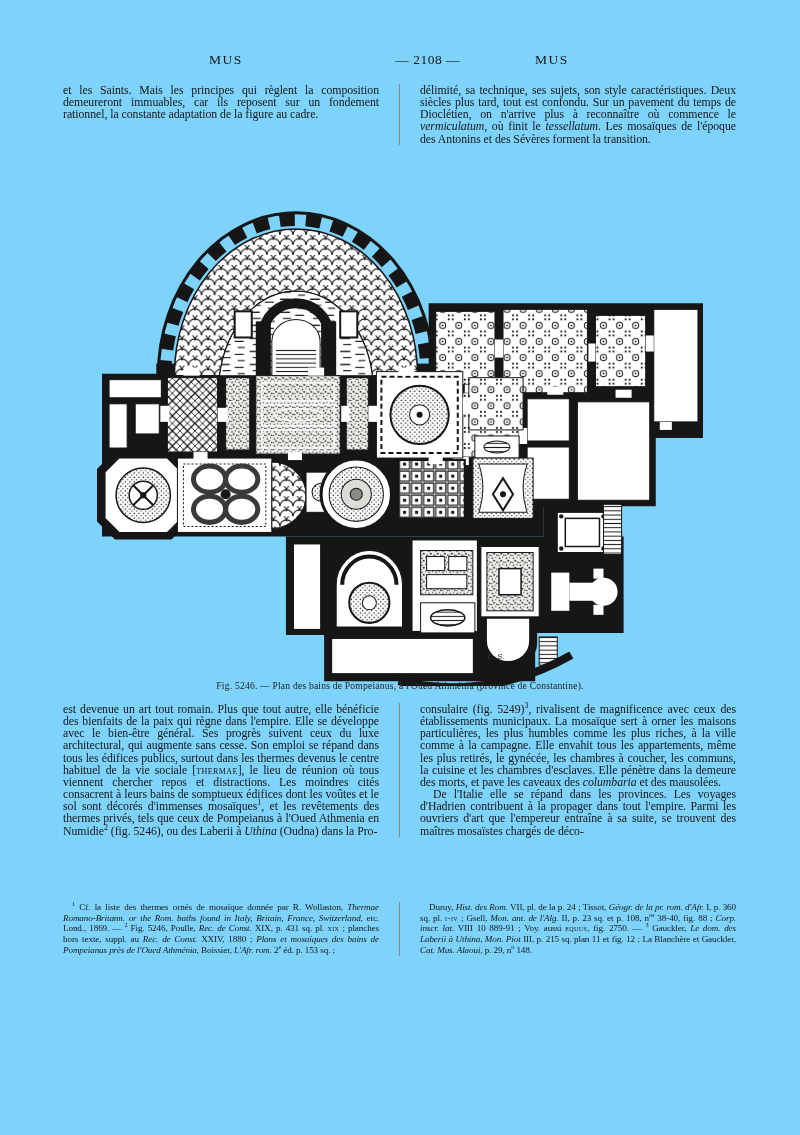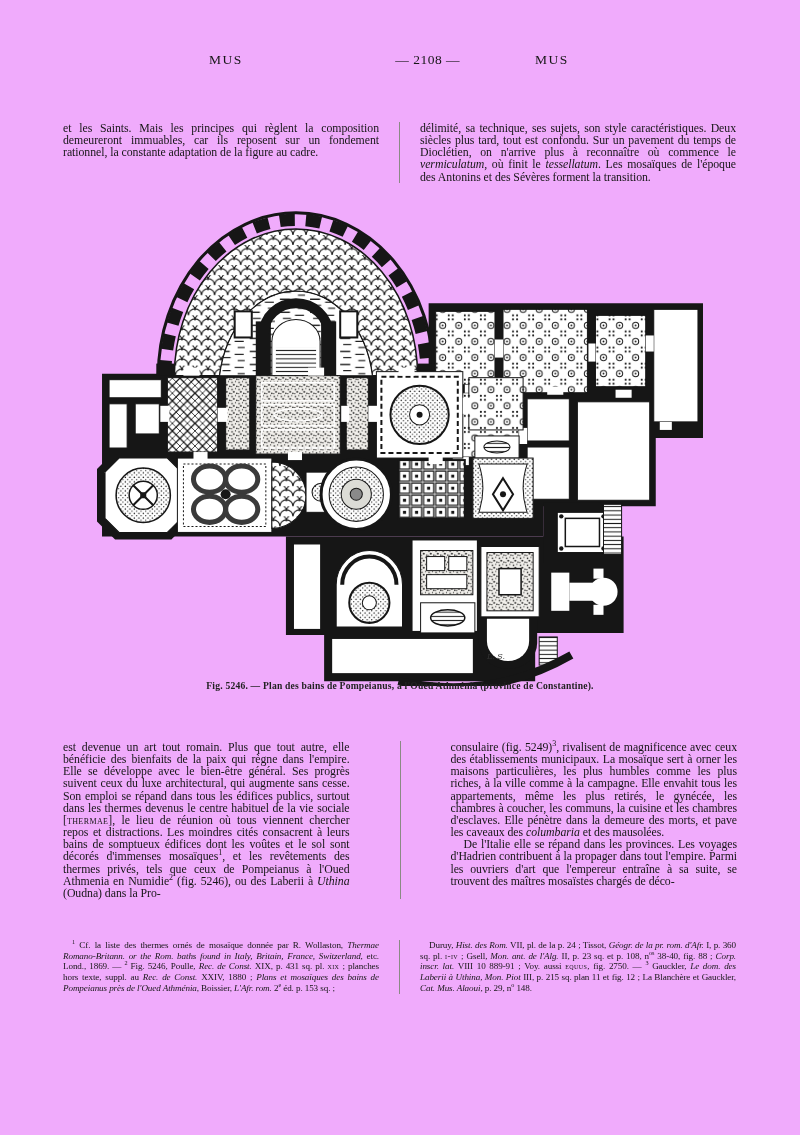--- a/index.html
+++ b/index.html
@@ -1,38 +1,38 @@
 <!DOCTYPE html>
 <html><head>
 <meta charset="utf-8">
 <style>
   html,body{margin:0;padding:0;}
   body{width:800px;height:1135px;background:#f4f2ee;font-family:"Liberation Serif","DejaVu Serif",serif;}
-  .page{position:relative;width:800px;height:1135px;background:#f0abfc;color:#161616;overflow:hidden;}
+  .page{position:relative;width:800px;height:1135px;background:#7dd3fc;color:#161616;overflow:hidden;}
   
   .running-head{position:absolute;top:52px;left:0;width:800px;height:18px;font-size:13.5px;letter-spacing:1.5px;}
   .rh-left{position:absolute;left:196px;width:60px;text-align:center;}
   .rh-page{position:absolute;left:340px;width:120px;text-align:right;letter-spacing:0.5px;}
   .rh-right{position:absolute;left:522px;width:60px;text-align:center;}
   
-  .cols{position:absolute;left:63px;width:674px;display:flex;margin-top:38px;}
+  .cols{position:absolute;left:63px;width:674px;display:flex;}
   .col{width:316px;}
   .coldiv{width:1px;background:#8a8a84;margin:0 20px;align-self:stretch;}
   .cols p{margin:0;text-align:justify;font-size:11.8px;line-height:12.15px;letter-spacing:-0.05px;}
   .cols p.ind{text-indent:13px;}
   .cols-top{top:84px;}
-  .cols-bottom{top:703px;gap:30px;}
+  .cols-bottom{top:703px;}
   .footnotes{top:902px;}
   .footnotes p{font-size:9.1px;line-height:10.7px;text-indent:9px;letter-spacing:-0.1px;}
   .i{font-style:italic;}
   .sc{font-variant:small-caps;letter-spacing:0.4px;}
   .sup{vertical-align:super;font-size:68%;line-height:0;}
   
   .figure-wrap{position:absolute;top:204px;left:97px;width:608px;height:482px;}
-  .caption{position:absolute;top:680px;left:63px;width:674px;text-align:center;font-size:9.6px;letter-spacing:0.2px;color:#222;font-weight:bold;}
+  .caption{position:absolute;top:680px;left:63px;width:674px;text-align:center;font-size:9.6px;letter-spacing:0.2px;color:#222;}
 </style>
 </head>
 <body>
 
 <div class="page">
 
   <div class="running-head">
     <span class="rh-left">MUS</span>
     <span class="rh-page">— 2108 —</span>
     <span class="rh-right">MUS</span>

